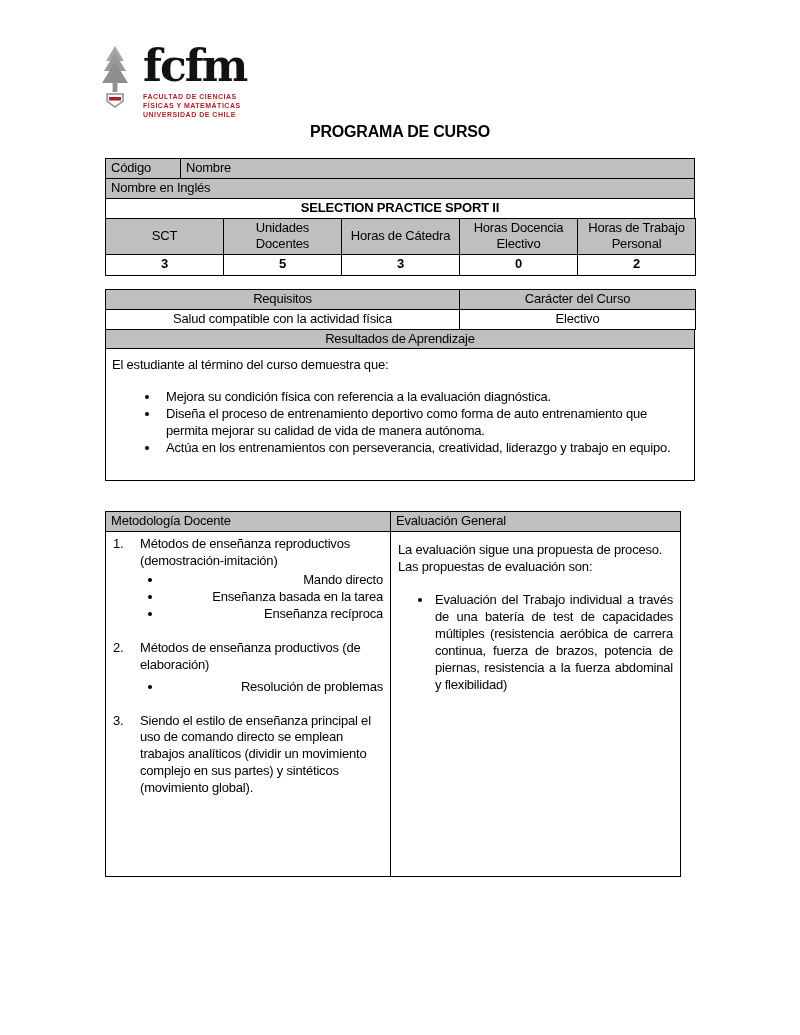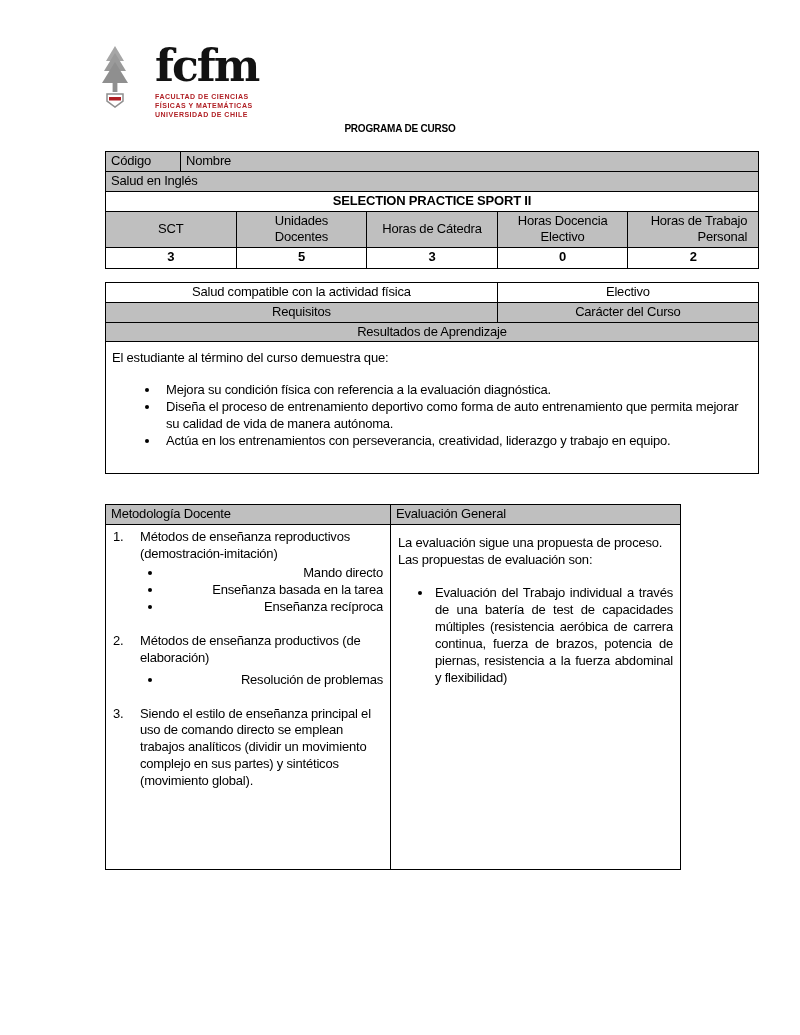--- a/index.html
+++ b/index.html
@@ -12,51 +12,51 @@
   .page {
     position: relative;
     width: 800px;
     height: 1035px;
     background: #fff;
     overflow: hidden;
     letter-spacing: -0.2px;
   }
 
   
-  .logo { position: absolute; left: 100px; top: 45px; display: flex; gap: 25px; align-items: flex-start; }
+  .logo { position: absolute; left: 100px; top: 45px; display: flex; gap: 13px; align-items: flex-start; }
   .logo-text { display: flex; flex-direction: column; }
   .wordmark {
     font-family: "DejaVu Serif", serif;
     font-weight: bold;
     font-size: 44px;
     line-height: 0.95;
     letter-spacing: -2px;
     color: #121212;
   }
   .faculty { margin-top: 5px; font-size: 7px; line-height: 1.3; letter-spacing: 0.5px; color: #b01f24; font-weight: bold; }
 
   
   .content { padding-top: 123px; margin-left: 105px; width: 590px; }
-  .doc-title { text-align: center; font-weight: bold; font-size: 10px; }
+  .doc-title { text-align: center; font-weight: bold; font-size: 16px; }
 
   table { border-collapse: collapse; table-layout: fixed; font-size: 13px; }
-  .tbl { width: 654px; }
+  .tbl { width: 590px; }
   .tbl-narrow { width: 575px; }
   .stack { margin-top: -1px; }
   td { border: 1px solid #000; padding: 1px 5px; vertical-align: middle; line-height: 1.3; }
   .gray { background: #bfbfbf; }
   .center { text-align: center; }
   .bold { font-weight: bold; }
   .h18 td { height: 18px; }
   .h21 td { height: 21px; }
   .h34 td { height: 34px; }
   .hdr-inner { display: inline-block; line-height: 1.25; }
   .w-ud { max-width: 72px; }
   .w-hda { max-width: 100px; }
-  .w-htp { max-width: 108px; text-align: right; }
+  .w-htp { max-width: 108px; }
 
   .t-code { margin-top: 17px; }
   .t-req { margin-top: 13px; }
   .t-method { margin-top: 30px; }
 
   .results-cell { height: 132px; vertical-align: top; padding: 8px 8px 6px 6px; }
   .res-list { margin-top: 15px; padding-left: 48px; list-style: disc outside; }
   .res-list li { margin: 0; padding-left: 6px; }
 
   .method-cell { height: 345px; vertical-align: top; padding: 2px 7px; }
@@ -108,21 +108,21 @@
           <tr class="h18">
         <td class="gray">Código</td>
         <td class="gray">Nombre</td>
       </tr>
     </tbody>
       </table>
 
     <table class="tbl stack">
       <tbody>
           <tr class="h18">
-        <td class="gray">Salud en Inglés</td>
+        <td class="gray">Nombre en Inglés</td>
       </tr>
       <tr class="h18">
         <td class="center bold">SELECTION PRACTICE SPORT II</td>
       </tr>
     </tbody>
       </table>
 
     <table class="tbl stack">
       <colgroup>
           <col style="width:118px">
@@ -149,26 +149,26 @@
     </tbody>
       </table>
 
     <table class="tbl t-req">
       <colgroup>
           <col style="width:354px">
           <col style="width:236px">
         </colgroup>
       <tbody>
           <tr class="h18">
+        <td class="gray center">Requisitos</td>
+        <td class="gray center">Carácter del Curso</td>
+      </tr>
+      <tr class="h18">
         <td class="center">Salud compatible con la actividad física</td>
         <td class="center">Electivo</td>
-      </tr>
-      <tr class="h18">
-        <td class="gray center">Requisitos</td>
-        <td class="gray center">Carácter del Curso</td>
       </tr>
     </tbody>
       </table>
 
     <table class="tbl stack">
       <tbody>
           <tr class="h18">
         <td class="gray center">Resultados de Aprendizaje</td>
       </tr>
       <tr>

